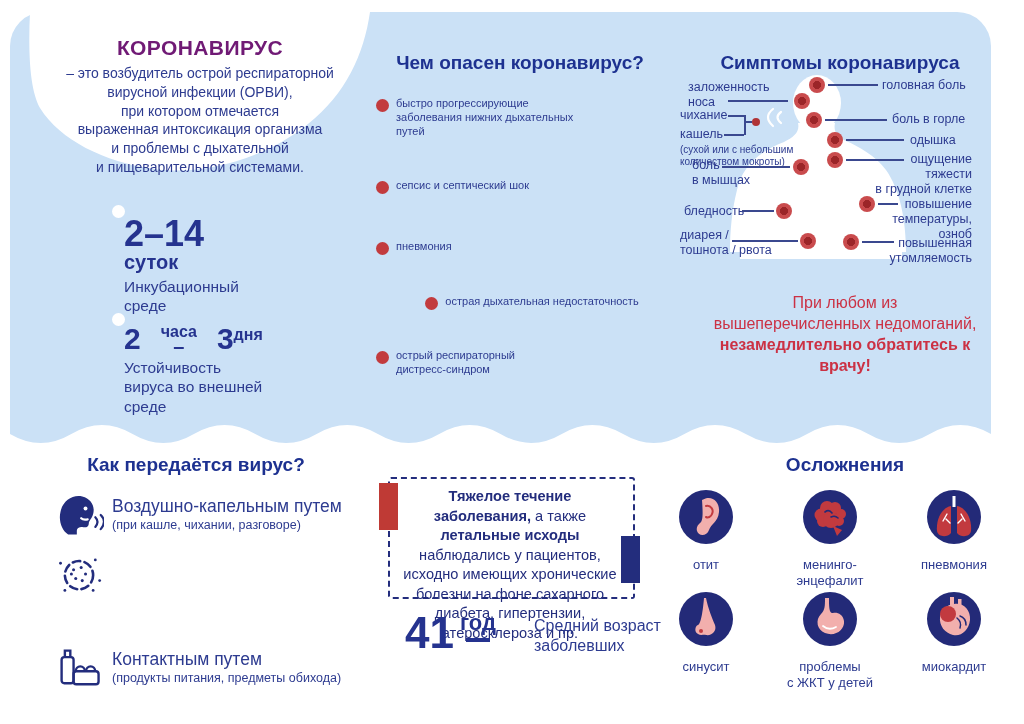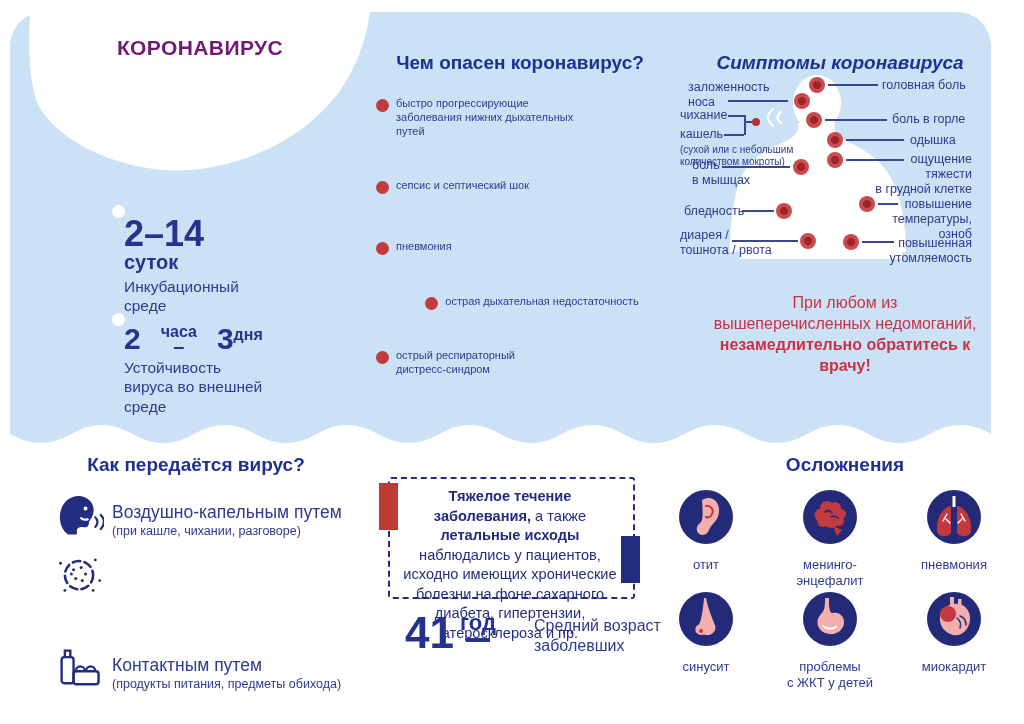--- a/index.html
+++ b/index.html
@@ -37,21 +37,21 @@
   .lab-sm{font-size:10px;line-height:1.2;}
   .cline{position:absolute;height:1.5px;background:#3a488f;}
   .cline-v{position:absolute;width:1.5px;background:#3a488f;}
   .dot{position:absolute;width:16px;height:16px;border-radius:50%;
        background:radial-gradient(circle,#9b2528 0 4px,#c94b4d 4px);}
   .dot-sm{position:absolute;width:8px;height:8px;border-radius:50%;background:#b03336;}
   .warning{position:absolute;left:712px;top:292px;width:266px;text-align:center;
            font-size:16px;line-height:1.32;color:#cb3144;}
   .warning .b{font-weight:800;}
   
-  .trans-item{position:absolute;display:flex;align-items:flex-end;}
+  .trans-item{position:absolute;display:flex;align-items:center;}
   .trans-icon{flex:0 0 50px;width:50px;height:50px;}
   .trans-title{font-size:17.5px;color:#2d3b90;line-height:1.15;}
   .trans-note{font-size:12.5px;color:#2d3b90;line-height:1.25;white-space:pre-line;margin-top:2px;}
   
   .severe-box{position:absolute;left:388px;top:477px;width:243px;height:118px;
               border:2.5px dashed #232d7d;border-radius:3px;}
   .severe-text{position:absolute;left:398px;top:487px;width:224px;text-align:center;
                font-size:14.6px;line-height:1.34;color:#232d7d;}
   .severe-text .b{font-weight:800;}
   .tab-red{position:absolute;left:379px;top:483px;width:19px;height:47px;background:#bf3a35;}
@@ -76,20 +76,26 @@
   <div class="blue-panel"></div>
   <svg class="wave" viewBox="0 0 981 32" preserveAspectRatio="none">
     <path fill="#cbe1f6" d="M0 12 Q30.7 30 61.3 12 T122.6 12 T183.9 12 T245.3 12 T306.6 12 T367.9 12 T429.2 12 T490.5 12 T551.8 12 T613.1 12 T674.4 12 T735.8 12 T797.1 12 T858.4 12 T919.7 12 T981 12 L981 0 L0 0 Z"></path>
   </svg>
 
   <div class="abs" style="left:10px;top:12px;width:372px;height:172px;">
     <svg class="cloud-svg" viewBox="0 0 372 172">
       <path fill="#ffffff" d="M20 0 L360 0 C354 42 336 82 298 112 C256 146 194 164 144 157 C94 150 50 128 30 96 C20 78 18 42 20 0 Z"></path>
     </svg>
     <div class="cloud-title">КОРОНАВИРУС</div>
+    <div class="cloud-desc">– это возбудитель острой респираторной
+вирусной инфекции (ОРВИ),
+при котором отмечается
+выраженная интоксикация организма
+и проблемы с дыхательной
+и пищеварительной системами.</div>
   </div>
 
   <div class="white-dot" style="left:112px;top:205px;"></div>
   <div class="abs" style="left:124px;top:216px;">
     <div class="stat-big">2–14</div>
     <div class="stat-unit">суток</div>
     <div class="stat-cap">Инкубационный
 среде</div>
   </div>
 
@@ -127,21 +133,21 @@
   <div class="danger-item" style="left:376px;top:294px;justify-content:center;">
     <span class="bullet"></span>
     <span class="danger-text">острая дыхательная недостаточность</span>
   </div>
   <div class="danger-item" style="left:376px;top:348px;">
     <span class="bullet"></span>
     <span class="danger-text">острый респираторный
 дистресс-синдром</span>
   </div>
 
-  <div class="sec-title" style="left:700px;top:52px;width:280px;font-style:italic;">Симптомы коронавируса</div>
+  <div class="sec-title" style="left:700px;top:52px;width:280px;">Симптомы коронавируса</div>
 
   <div class="diagram">
     <svg viewBox="0 0 320 212" style="position:absolute;left:0;top:0;width:320px;height:212px;">
       <ellipse cx="137" cy="35" rx="24" ry="28" fill="#ffffff"></ellipse>
       <path fill="#ffffff" d="M118 55 C120 64 114 69 104 74 C76 85 62 100 57 122 C52 142 50 162 50 184 L226 184 C226 152 220 122 206 102 C196 88 178 78 166 73 C158 70 153 64 155 55 Z"></path>
       <rect x="60" y="184" width="162" height="7" fill="#ffffff"></rect>
       <path d="M101 44 q-7 5 0 11" stroke="#ffffff" stroke-width="2.2" fill="none" stroke-linecap="round"></path>
       <path d="M93 41 q-10 8 0 17" stroke="#ffffff" stroke-width="2.2" fill="none" stroke-linecap="round"></path>
     </svg>
 

